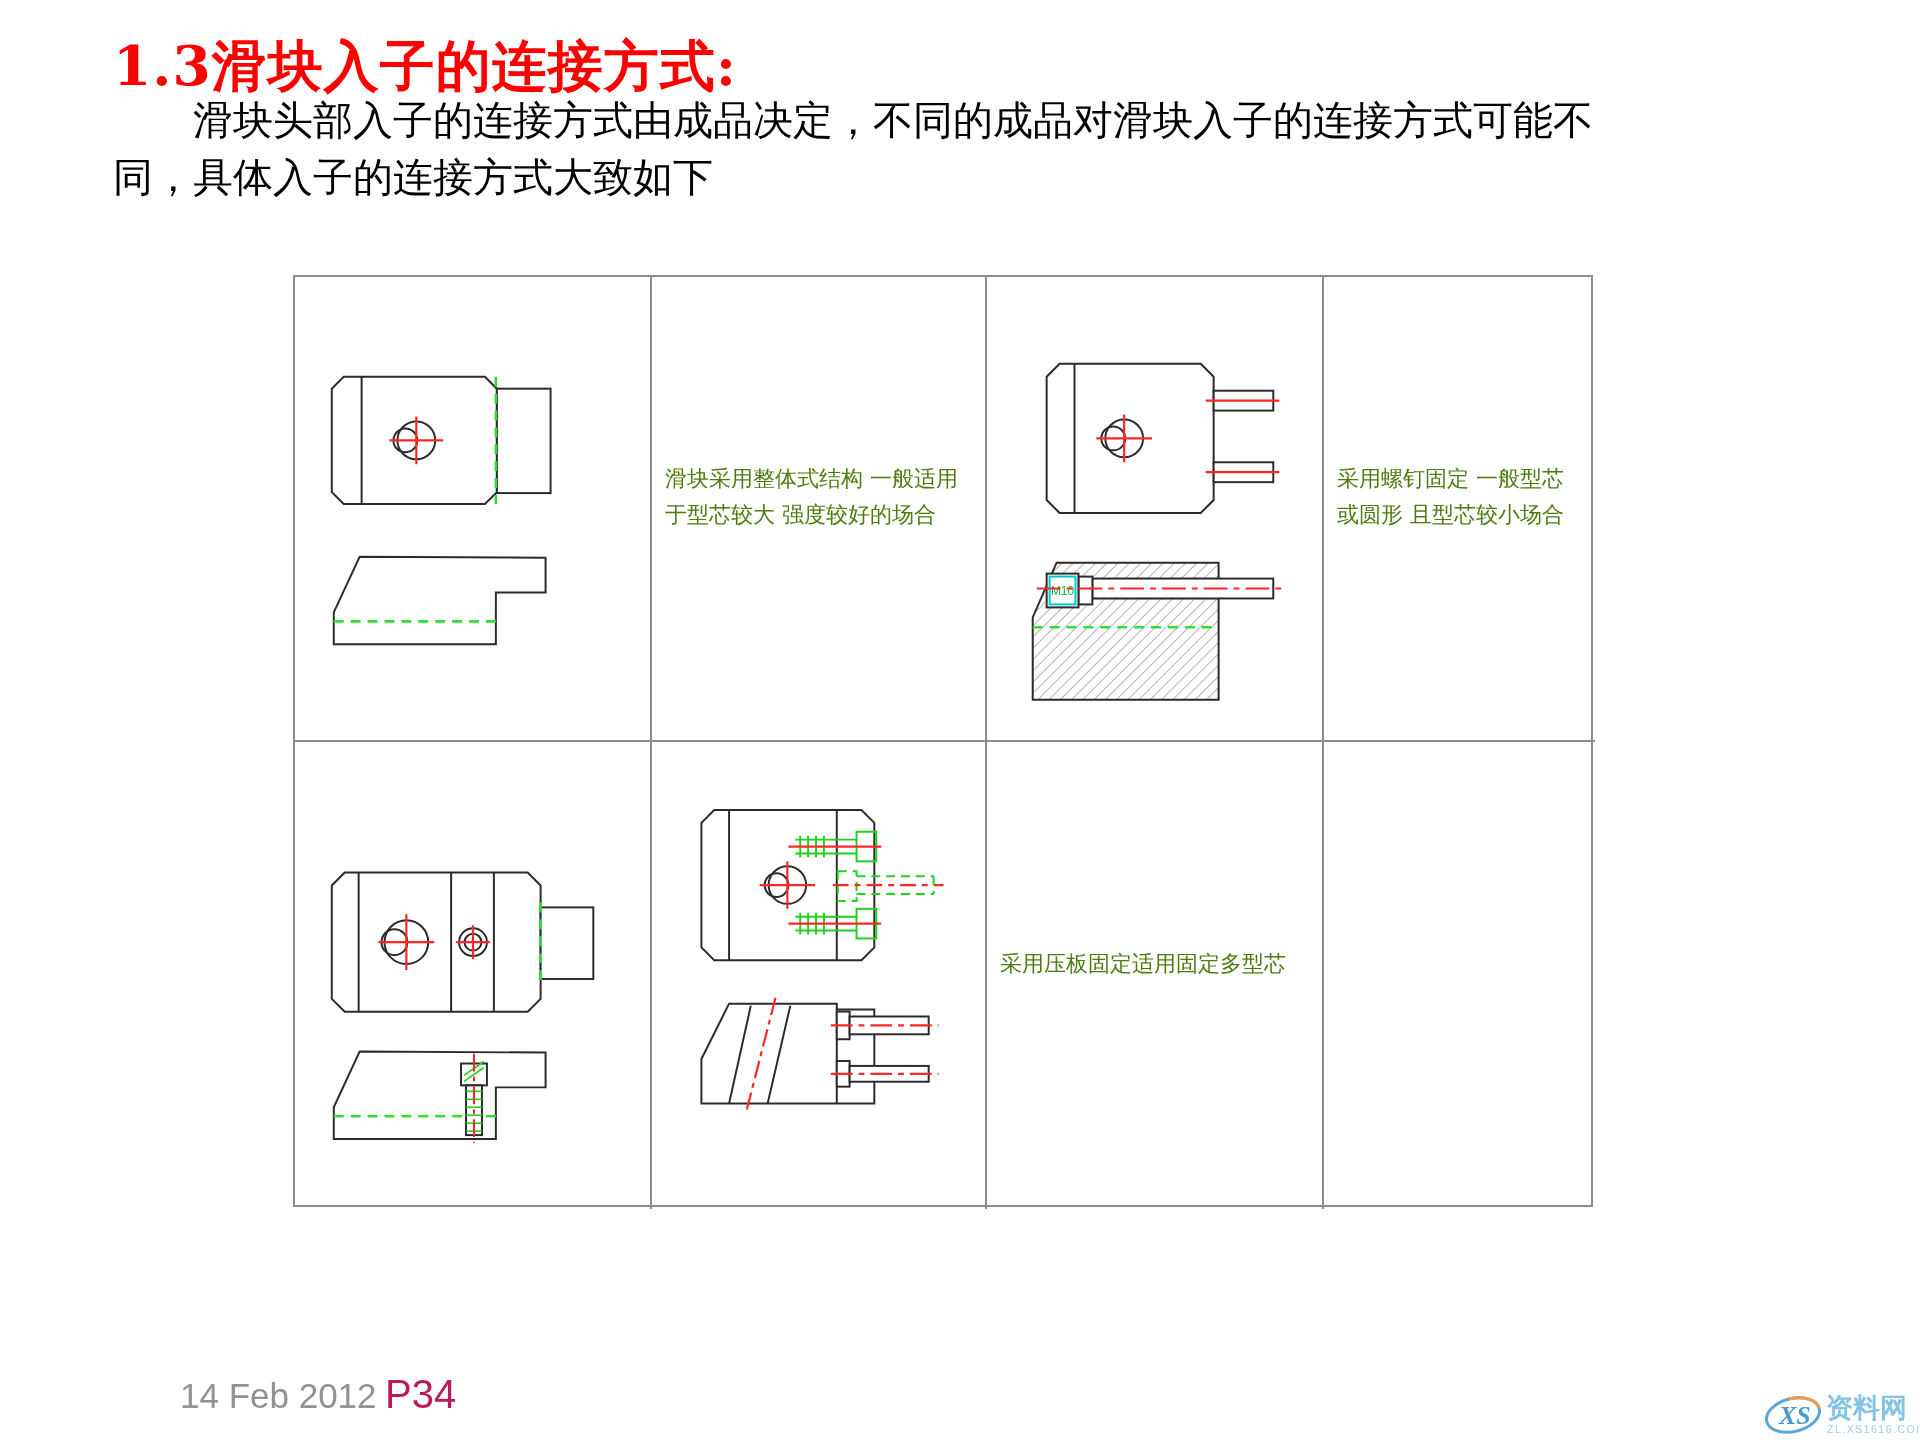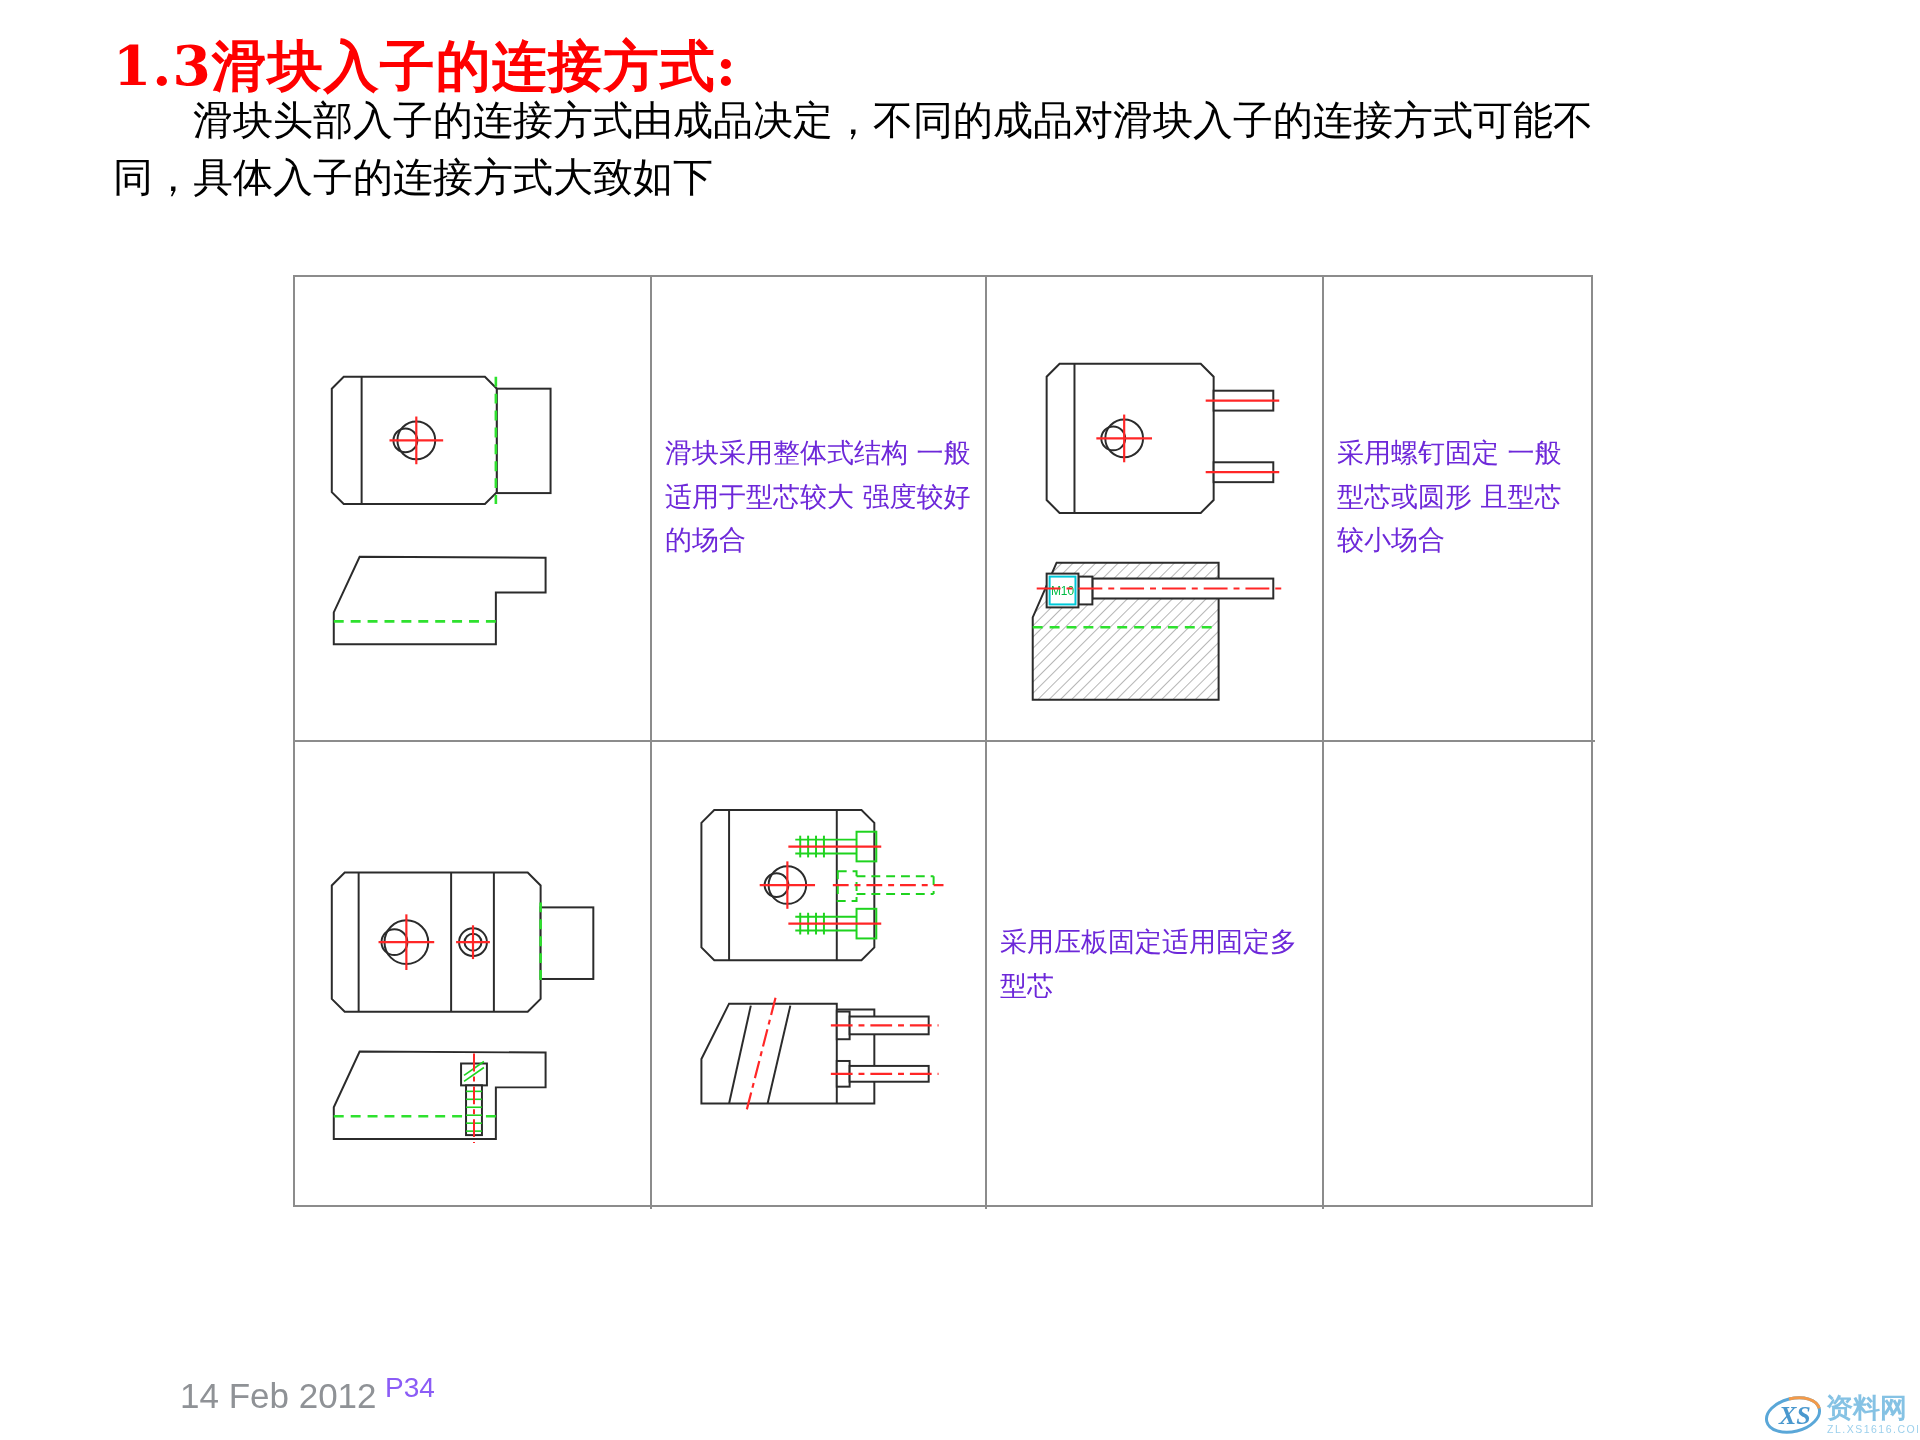--- a/index.html
+++ b/index.html
@@ -19,31 +19,31 @@
     position:absolute;left:293px;top:275px;width:1300px;height:932px;
     display:grid;grid-template-columns:357px 335px 337px 271px;
     grid-template-rows:465px 467px;border:2px solid #8c8c8c;
     box-sizing:border-box;background:#fff;
   }
   .cell{border-right:2px solid #8c8c8c;border-bottom:2px solid #8c8c8c;box-sizing:border-box;overflow:hidden;}
   .cell:nth-child(4n){border-right:none;}
   .cell:nth-child(n+5){border-bottom:none;}
   .cell.txt{
     display:flex;align-items:center;padding:0 13px;
-    font-size:27px;line-height:1.62;color:#6d28d9;justify-content:flex-end;
+    font-size:22px;line-height:1.62;color:#4d7c0f;
   }
   .cell.txt span{transform:translateY(-12px);display:block;}
   .cell svg{display:block;width:100%;height:100%;}
   .footer-date{
     position:absolute;left:180px;top:1376px;
     font-family:"Liberation Sans", sans-serif;font-size:35px;color:#8f9296;
   }
   .footer-page{
     position:absolute;left:385px;top:1372px;
-    font-family:"Liberation Sans", sans-serif;font-size:28px;color:#8b5cf6;
+    font-family:"Liberation Sans", sans-serif;font-size:40px;color:#be185d;
   }
   .wmark{position:absolute;left:1762px;top:1386px;width:156px;height:54px;}
 </style>
 </head>
 <body>
 
 <h1 class="heading">1.3滑块入子的连接方式:</h1>
 <p class="para">滑块头部入子的连接方式由成品决定，不同的成品对滑块入子的连接方式可能不同，具体入子的连接方式大致如下</p>
 
 <div class="tbl">

